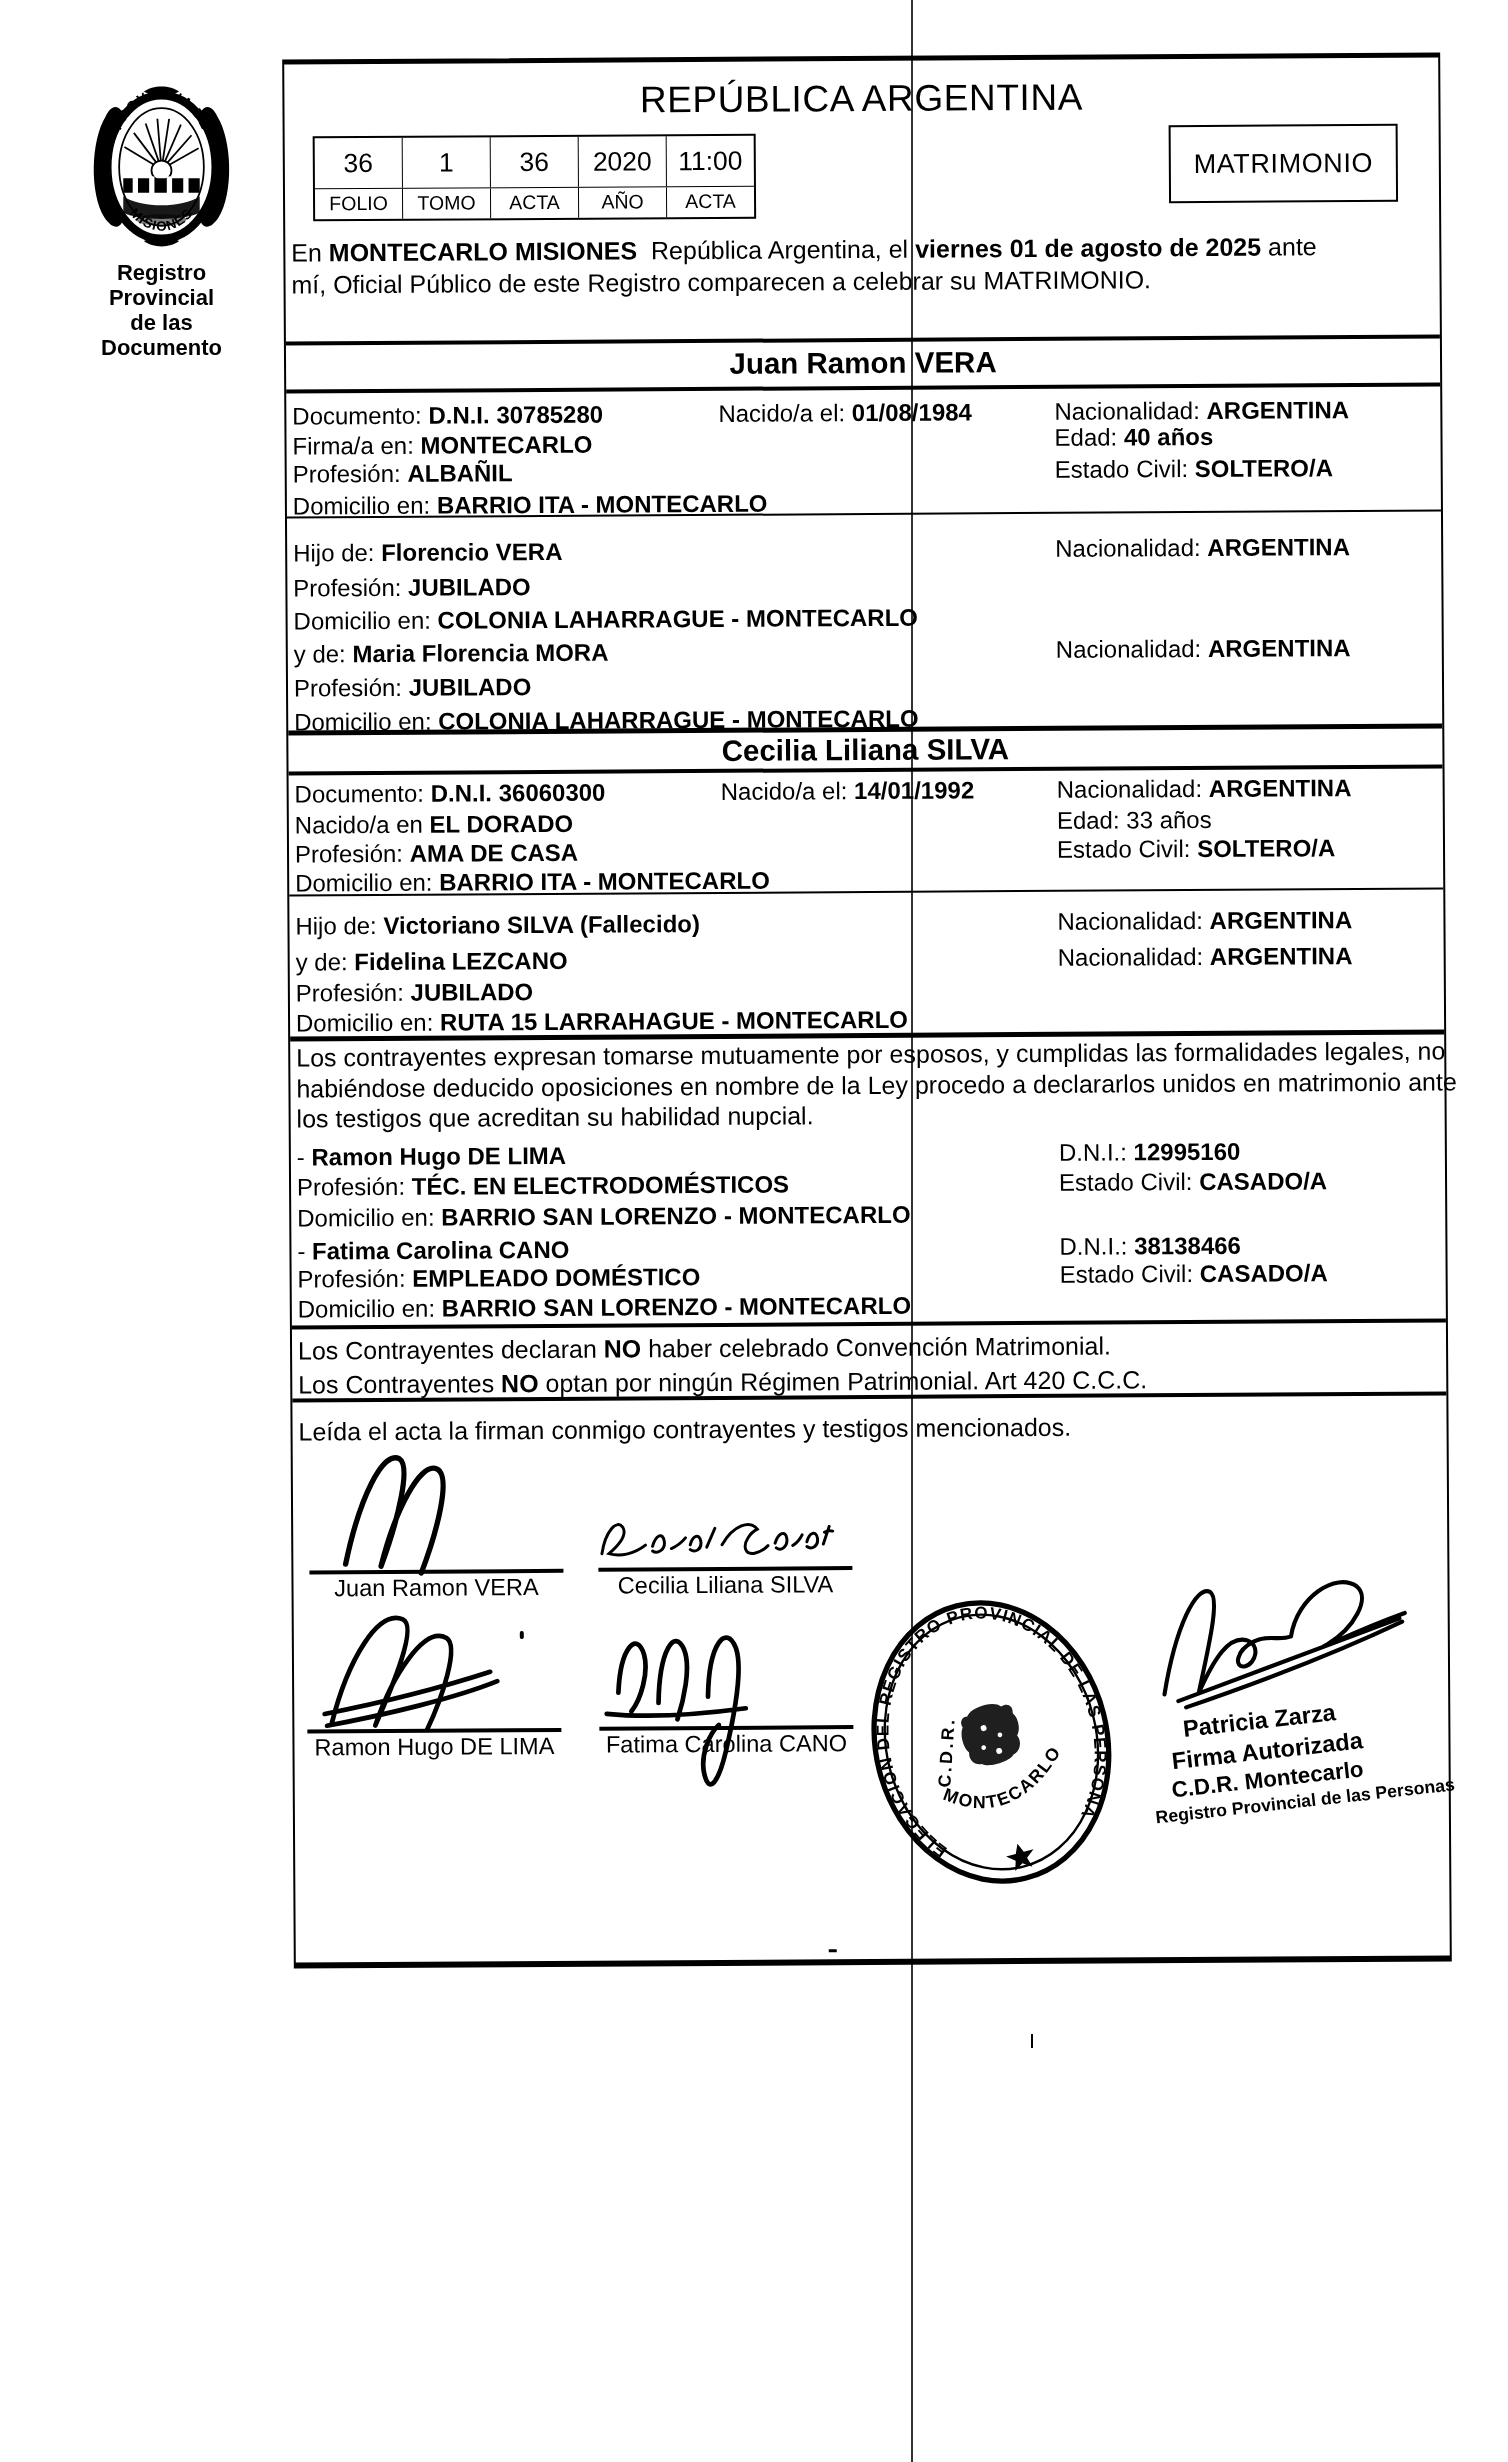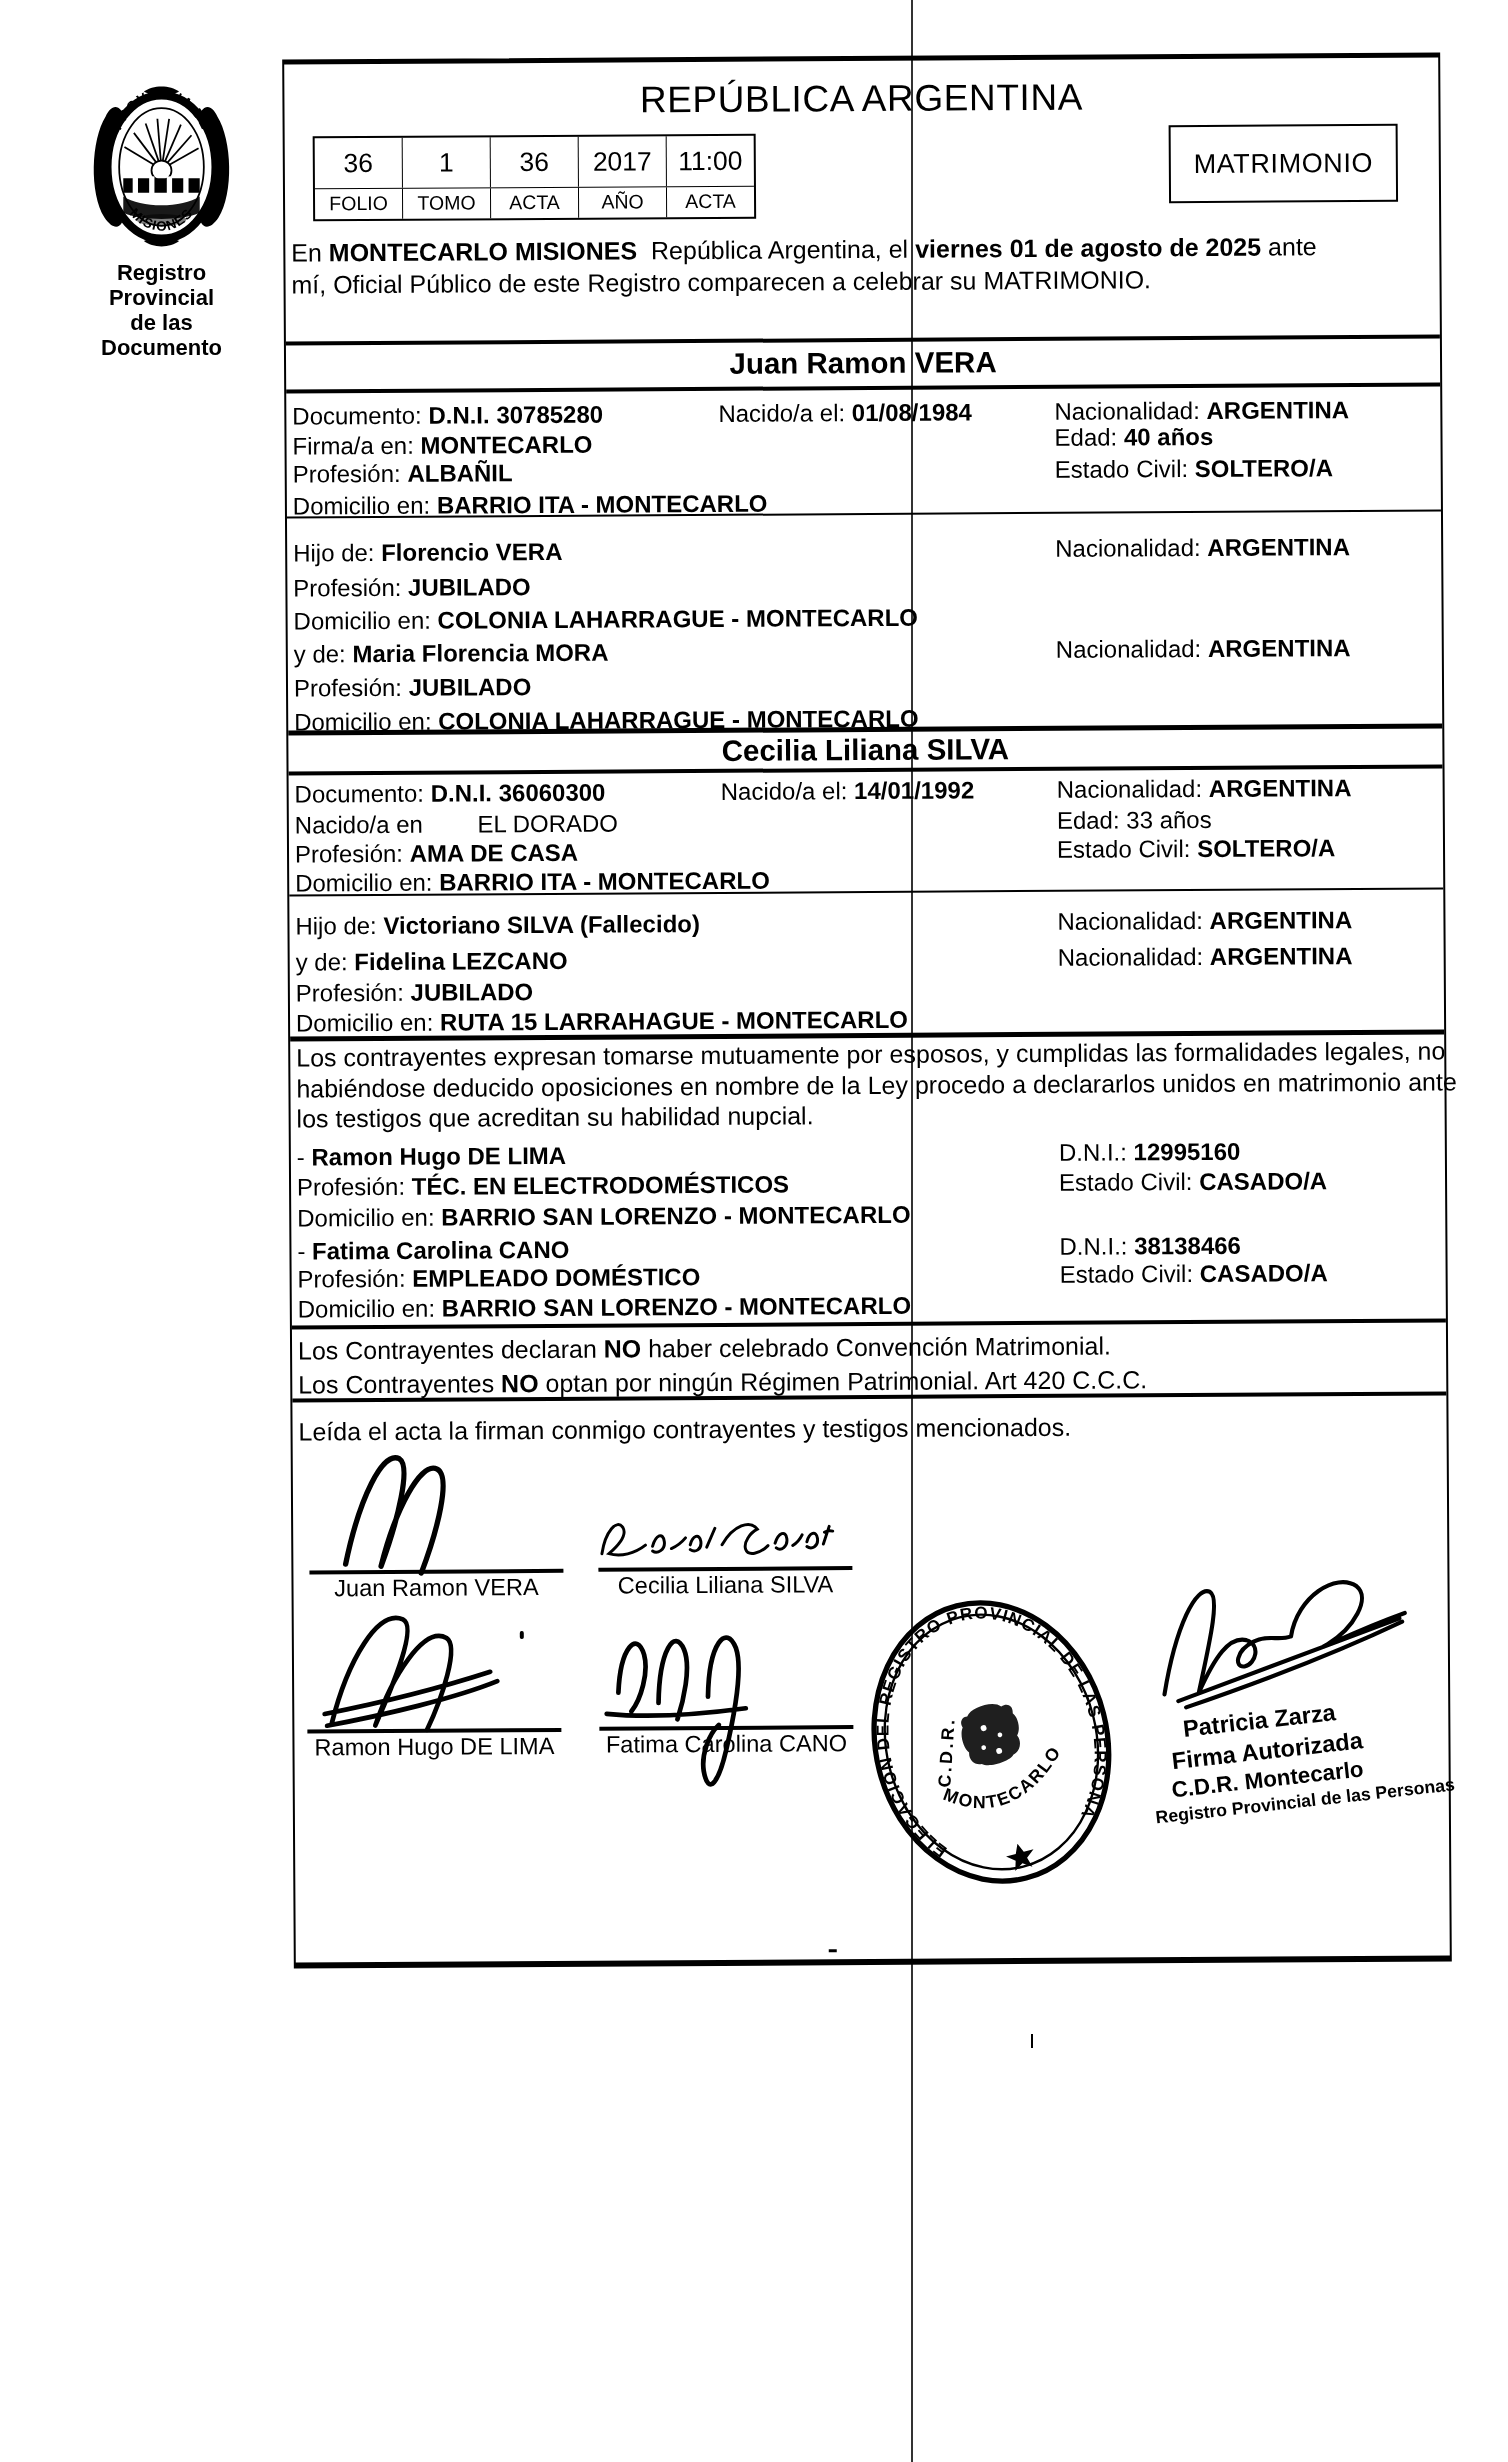--- a/index.html
+++ b/index.html
@@ -87,21 +87,21 @@
 
   <section class="doc-box">
 
     <div class="abs title" style="top:16.5px;">REPÚBLICA ARGENTINA</div>
 
     <div class="rec-table">
       <div class="rec-row vals">
         <div class="rec-cell">36</div>
         <div class="rec-cell">1</div>
         <div class="rec-cell">36</div>
-        <div class="rec-cell">2017</div>
+        <div class="rec-cell">2020</div>
         <div class="rec-cell">11:00</div>
       </div>
       <div class="rec-row labs">
         <div class="rec-cell">FOLIO</div>
         <div class="rec-cell">TOMO</div>
         <div class="rec-cell">ACTA</div>
         <div class="rec-cell">AÑO</div>
         <div class="rec-cell">ACTA</div>
       </div>
     </div>
@@ -135,21 +135,21 @@
     <div class="abs ln c0" style="top:610px;"><span>Profesión: </span><span style="font-weight: 700;">JUBILADO</span></div>
     <div class="abs ln c0" style="top:644px;"><span>Domicilio en: </span><span style="font-weight: 700;">COLONIA LAHARRAGUE - MONTECARLO</span></div>
 
     <div class="rule" style="top:666px;height:4.7px;"></div>
     <div class="abs person-name" style="top:672px;">Cecilia Liliana SILVA</div>
     <div class="rule" style="top:707px;height:3.5px;"></div>
 
     <div class="abs ln c0" style="top:716px;"><span>Documento: </span><span style="font-weight: 700;">D.N.I. 36060300</span></div>
     <div class="abs ln c1" style="top:716px;"><span>Nacido/a el: </span><span style="font-weight: 700;">14/01/1992</span></div>
     <div class="abs ln c2" style="top:716px;"><span>Nacionalidad: </span><span style="font-weight: 700;">ARGENTINA</span></div>
-    <div class="abs ln c0" style="top:747px;"><span>Nacido/a en </span><span style="font-weight: 400; margin-left: 48px;">EL DORADO</span></div>
+    <div class="abs ln c0" style="top:747px;"><span>Nacido/a en </span><span style="font-weight: 700;">EL DORADO</span></div>
     <div class="abs ln c2" style="top:747px;"><span>Edad: </span><span style="font-weight: 400;">33 años</span></div>
     <div class="abs ln c0" style="top:776px;"><span>Profesión: </span><span style="font-weight: 700;">AMA DE CASA</span></div>
     <div class="abs ln c2" style="top:776px;"><span>Estado Civil: </span><span style="font-weight: 700;">SOLTERO/A</span></div>
     <div class="abs ln c0" style="top:805px;"><span>Domicilio en: </span><span style="font-weight: 700;">BARRIO ITA - MONTECARLO</span></div>
 
     <div class="rule" style="top:830px;height:1.8px;"></div>
 
     <div class="abs ln c0" style="top:848px;"><span>Hijo de: </span><span style="font-weight: 700;">Victoriano SILVA  (Fallecido)</span></div>
     <div class="abs ln c2" style="top:848px;"><span>Nacionalidad: </span><span style="font-weight: 700;">ARGENTINA</span></div>
     <div class="abs ln c0" style="top:884px;"><span>y de: </span><span style="font-weight: 700;">Fidelina LEZCANO</span></div>

